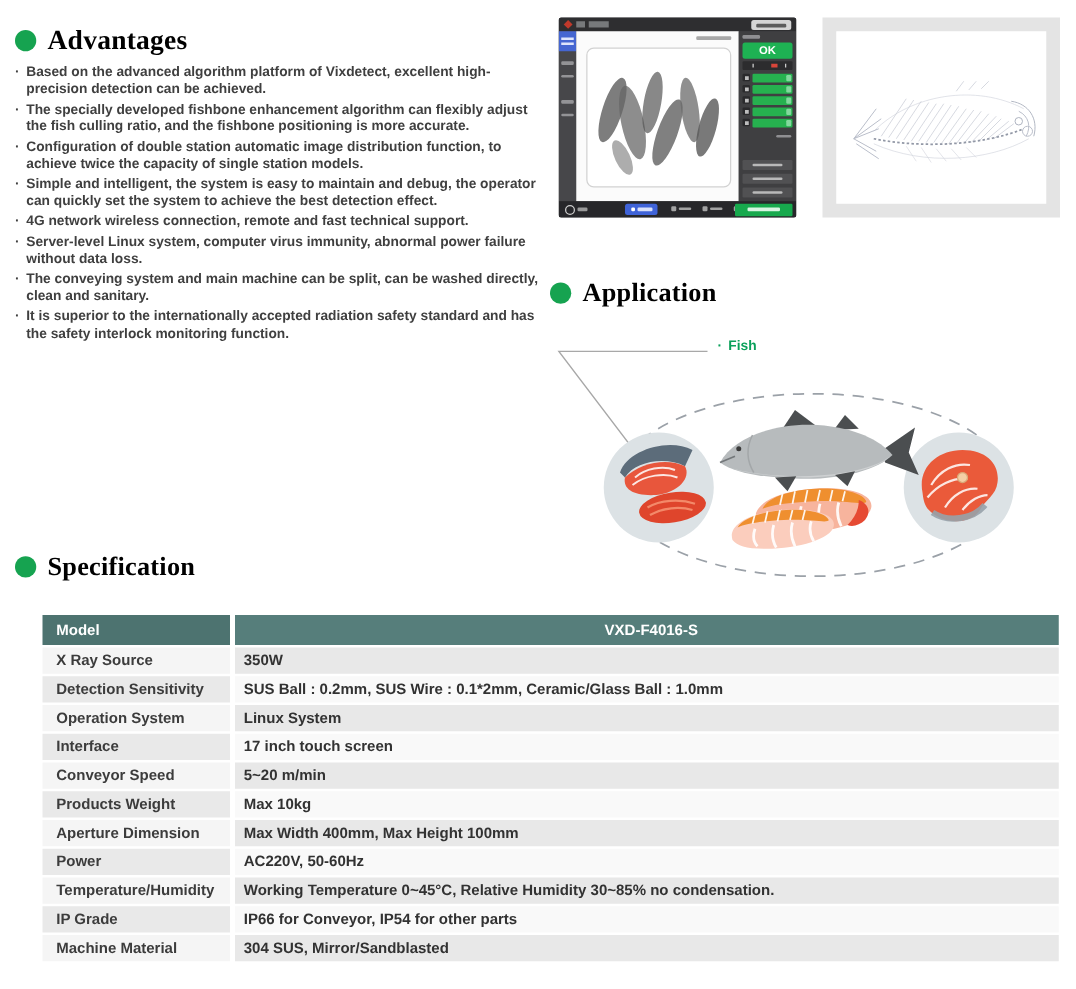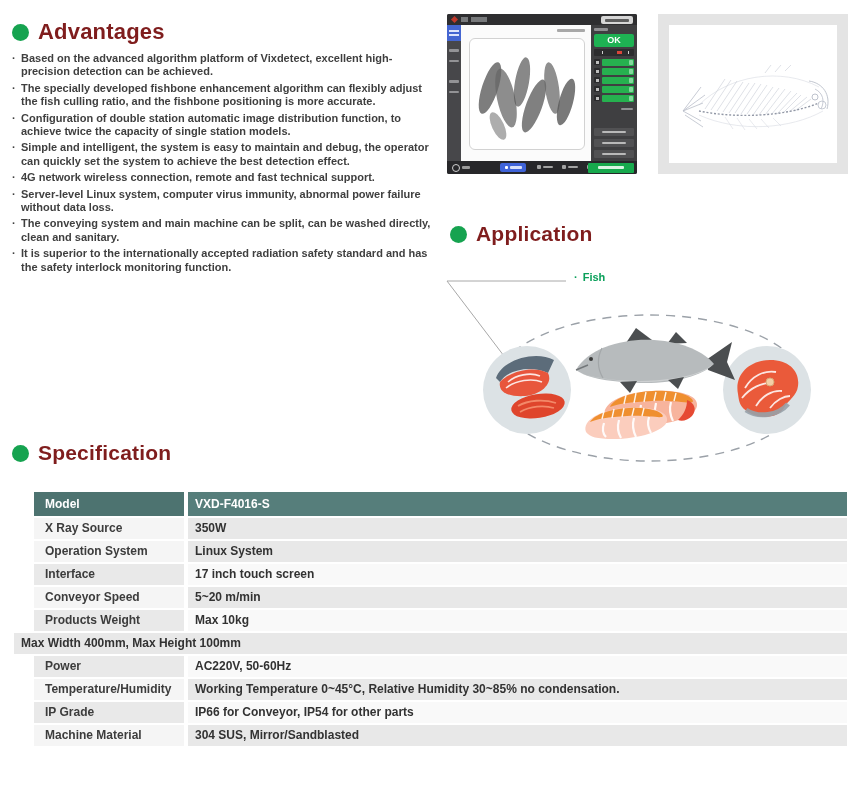--- a/index.html
+++ b/index.html
@@ -1,21 +1,21 @@
 <!DOCTYPE html>
 <html><head>
 <meta charset="utf-8">
 <style>
   html,body{margin:0;padding:0;background:#ffffff;}
   .page{position:relative;width:861px;height:791px;background:#ffffff;overflow:hidden;
         font-family:"Liberation Sans",sans-serif;}
   
   .sec-head{position:absolute;display:flex;align-items:center;gap:9px;}
   .dot{width:17px;height:17px;border-radius:50%;background:#16a350;flex:0 0 auto;}
-  .sec-title{font-size:22px;font-weight:700;color:#7f1d1d;letter-spacing:.2px;}
+  .sec-title{font-size:22px;font-weight:700;color:#000000;letter-spacing:.2px;font-family:Liberation Serif, serif;}
   
   .adv-list{position:absolute;left:12px;top:52px;width:428px;}
   .adv-item{display:flex;gap:4px;margin-bottom:3px;font-size:11px;line-height:13.4px;
             font-weight:700;color:#3f3f3f;}
   .adv-bullet{flex:0 0 auto;width:5px;}
   
   .mscreen{position:absolute;left:447px;top:14px;width:190px;height:160px;background:#39393b;
            border-radius:2px;overflow:hidden;}
   .m-top{position:absolute;left:0;top:0;width:190px;height:11px;background:#2e2e30;}
   .m-logo{position:absolute;left:5px;top:3px;width:5px;height:5px;background:#c0392b;transform:rotate(45deg);}
@@ -69,21 +69,21 @@
   
   .fish-label{position:absolute;left:574px;top:271px;font-size:11px;font-weight:700;color:#0aa05a;}
   .fish-label .b{margin-right:5px;}
   .app-art{position:absolute;left:440px;top:270px;}
   
   .spec-table{position:absolute;left:14px;top:492px;width:833px;}
   .spec-row{display:flex;gap:4px;margin-bottom:2px;}
   .spec-label{width:150px;box-sizing:border-box;padding-left:11px;font-size:12px;font-weight:700;margin-left:20px;}
   .spec-value{flex:1;box-sizing:border-box;padding-left:7px;font-size:12px;font-weight:700;}
   .spec-head .spec-label{background:#4d7370;color:#ffffff;line-height:24px;}
-  .spec-head .spec-value{background:#567e7b;color:#ffffff;line-height:24px;}
+  .spec-head .spec-value{background:#567e7b;color:#ffffff;line-height:24px;text-align:center;}
   .row-odd .spec-label{background:#f5f5f5;color:#3c3c3c;line-height:21px;}
   .row-odd .spec-value{background:#e8e8e8;color:#323232;line-height:21px;}
   .row-even .spec-label{background:#e9e9e9;color:#3c3c3c;line-height:21px;}
   .row-even .spec-value{background:#f9f9f9;color:#323232;line-height:21px;}
 </style>
 </head>
 <body>
 
 <div class="page">
 
@@ -239,21 +239,21 @@
           <path d="M140,56 C154,58 162,70 158,84" stroke="#aab0bd"></path>
           <path d="M146,64 C154,68 156,76 152,84" stroke="#b2b7c4"></path>
           <circle cx="146" cy="72" r="3" stroke="#a5abb9"></circle>
           <circle cx="153" cy="80" r="4" stroke="#b2b7c4"></circle>
         </g>
         <path d="M30,86 C70,94 118,91 150,78" fill="none" stroke="#9298a6" stroke-width="1.4" stroke-dasharray="2,1.8"></path>
       </svg>
     </div>
   </div>
 
-  <div class="sec-head" style="left:450px;top:222px;">
+  <div class="sec-head" style="left:440px;top:222px;">
     <span class="dot"></span>
     <span class="sec-title" style="font-size:21px;">Application</span>
   </div>
 
   <div class="app-art">
     <svg width="421" height="200" viewBox="0 0 421 200">
 
       <path d="M126,11 L7,11 L64,86" fill="none" stroke="#a8a8a8" stroke-width="1"></path>
 
       <ellipse cx="210" cy="118" rx="157" ry="73" fill="none" stroke="#9ba1a8" stroke-width="1.4" stroke-dasharray="9,7"></ellipse>
@@ -313,37 +313,42 @@
 
   <div class="spec-table">
     <div class="spec-row spec-head">
       <div class="spec-label">Model</div>
       <div class="spec-value">VXD-F4016-S</div>
     </div>
     <div class="spec-row row-odd">
       <div class="spec-label">X Ray Source</div>
       <div class="spec-value">350W</div>
     </div>
+    <div class="spec-row row-even">
+      <div class="spec-label">Detection Sensitivity</div>
+      <div class="spec-value">SUS Ball : 0.2mm, SUS Wire : 0.1*2mm, Ceramic/Glass Ball : 1.0mm</div>
+    </div>
     <div class="spec-row row-odd">
       <div class="spec-label">Operation System</div>
       <div class="spec-value">Linux System</div>
     </div>
     <div class="spec-row row-even">
       <div class="spec-label">Interface</div>
       <div class="spec-value">17 inch touch screen</div>
     </div>
     <div class="spec-row row-odd">
       <div class="spec-label">Conveyor Speed</div>
       <div class="spec-value">5~20 m/min</div>
     </div>
     <div class="spec-row row-even">
       <div class="spec-label">Products Weight</div>
       <div class="spec-value">Max 10kg</div>
     </div>
     <div class="spec-row row-odd">
+      <div class="spec-label">Aperture Dimension</div>
       <div class="spec-value">Max Width 400mm, Max Height 100mm</div>
     </div>
     <div class="spec-row row-even">
       <div class="spec-label">Power</div>
       <div class="spec-value">AC220V, 50-60Hz</div>
     </div>
     <div class="spec-row row-odd">
       <div class="spec-label">Temperature/Humidity</div>
       <div class="spec-value">Working Temperature 0~45°C, Relative Humidity 30~85% no condensation.</div>
     </div>

